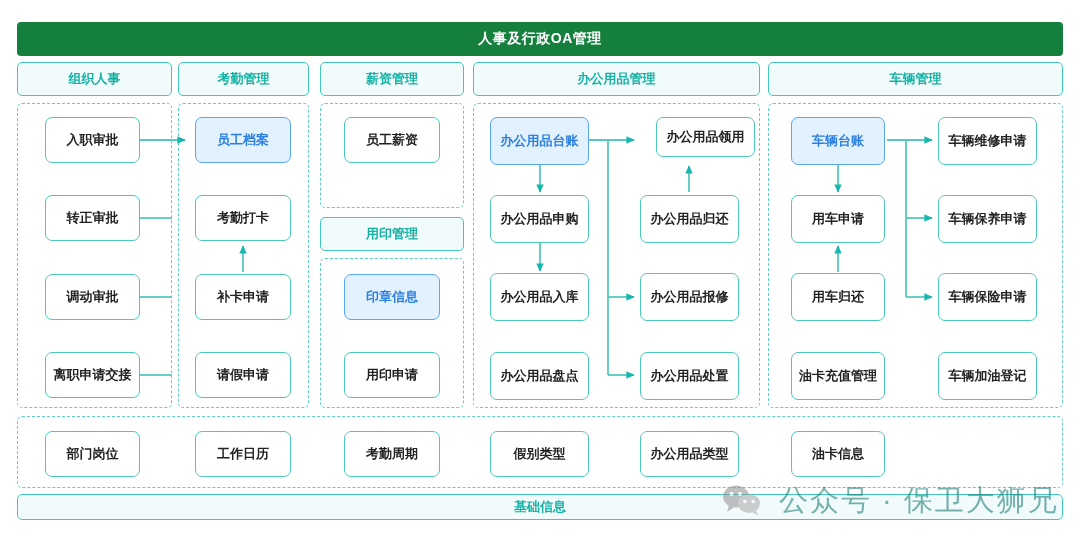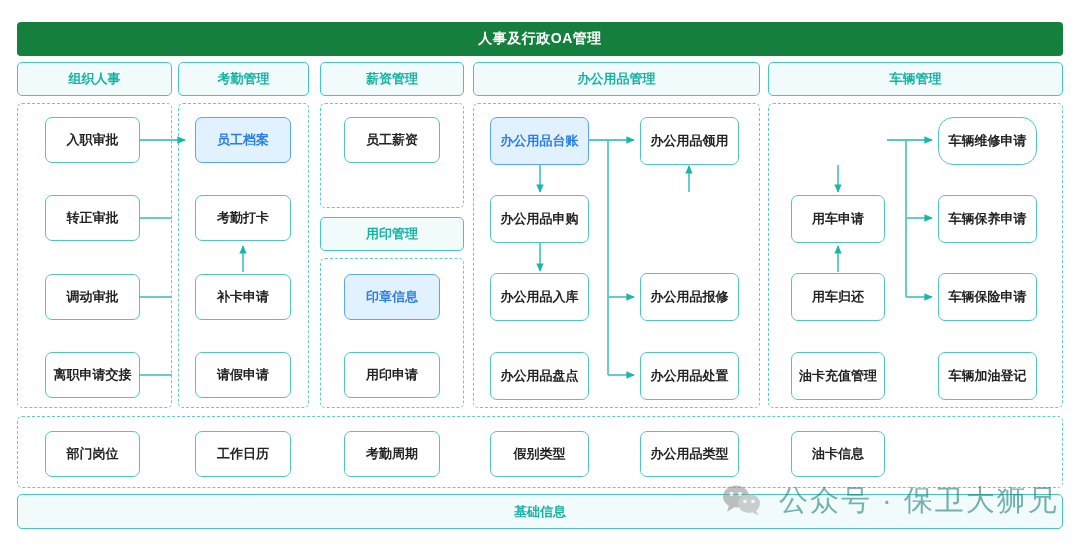--- a/index.html
+++ b/index.html
@@ -139,41 +139,43 @@
   <div class="node" style="left:344px;top:117px;width:96px;height:46px;">员工薪资</div>
   <div class="chip" style="left:320px;top:217px;width:144px;height:34px;">用印管理</div>
   <div class="node hl" style="left:344px;top:274px;width:96px;height:46px;">印章信息</div>
   <div class="node" style="left:344px;top:352px;width:96px;height:46px;">用印申请</div>
 
   <div class="node hl" style="left:490px;top:117px;width:99px;height:48px;">办公用品台账</div>
   <div class="node" style="left:490px;top:195px;width:99px;height:48px;">办公用品申购</div>
   <div class="node" style="left:490px;top:273px;width:99px;height:48px;">办公用品入库</div>
   <div class="node" style="left:490px;top:352px;width:99px;height:48px;">办公用品盘点</div>
 
-  <div class="node" style="left:640px;top:117px;width:99px;height:48px;">办公用品领用</div>
+  <div class="node" style="left:656px;top:117px;width:99px;height:40px;">办公用品领用</div>
+  <div class="node" style="left:640px;top:195px;width:99px;height:48px;">办公用品归还</div>
   <div class="node" style="left:640px;top:273px;width:99px;height:48px;">办公用品报修</div>
   <div class="node" style="left:640px;top:352px;width:99px;height:48px;">办公用品处置</div>
 
+  <div class="node hl" style="left:791px;top:117px;width:94px;height:48px;">车辆台账</div>
   <div class="node" style="left:791px;top:195px;width:94px;height:48px;">用车申请</div>
   <div class="node" style="left:791px;top:273px;width:94px;height:48px;">用车归还</div>
   <div class="node" style="left:791px;top:352px;width:94px;height:48px;">油卡充值管理</div>
 
-  <div class="node" style="left:938px;top:117px;width:99px;height:48px;border-radius:15px;">车辆维修申请</div>
+  <div class="node" style="left:938px;top:117px;width:99px;height:48px;">车辆维修申请</div>
   <div class="node" style="left:938px;top:195px;width:99px;height:48px;">车辆保养申请</div>
   <div class="node" style="left:938px;top:273px;width:99px;height:48px;">车辆保险申请</div>
   <div class="node" style="left:938px;top:352px;width:99px;height:48px;">车辆加油登记</div>
 
   <div class="node" style="left:45px;top:431px;width:95px;height:46px;">部门岗位</div>
   <div class="node" style="left:195px;top:431px;width:96px;height:46px;">工作日历</div>
   <div class="node" style="left:344px;top:431px;width:96px;height:46px;">考勤周期</div>
   <div class="node" style="left:490px;top:431px;width:99px;height:46px;">假别类型</div>
   <div class="node" style="left:640px;top:431px;width:99px;height:46px;">办公用品类型</div>
   <div class="node" style="left:791px;top:431px;width:94px;height:46px;">油卡信息</div>
 
-  <div class="chip" style="left:17px;top:494px;width:1046px;height:35px;">基础信息</div>
+  <div class="chip" style="left:17px;top:494px;width:1046px;height:26px;">基础信息</div>
 
   <div class="watermark">
     <svg width="40" height="32" viewBox="0 0 40 32">
       <ellipse cx="14" cy="12.5" rx="13" ry="11" fill="#8e8e8e"></ellipse>
       <path d="M7,21 L5,28 L12,23.5 Z" fill="#8e8e8e"></path>
       <circle cx="9.5" cy="10" r="2.1" fill="#ffffff"></circle>
       <circle cx="18" cy="10" r="2.1" fill="#ffffff"></circle>
       <ellipse cx="27" cy="19.5" rx="11" ry="9.5" fill="#a8a8a8"></ellipse>
       <path d="M34,26.5 L36.5,31.5 L30.5,28.5 Z" fill="#a8a8a8"></path>
       <circle cx="23" cy="17.5" r="1.8" fill="#ffffff"></circle>

